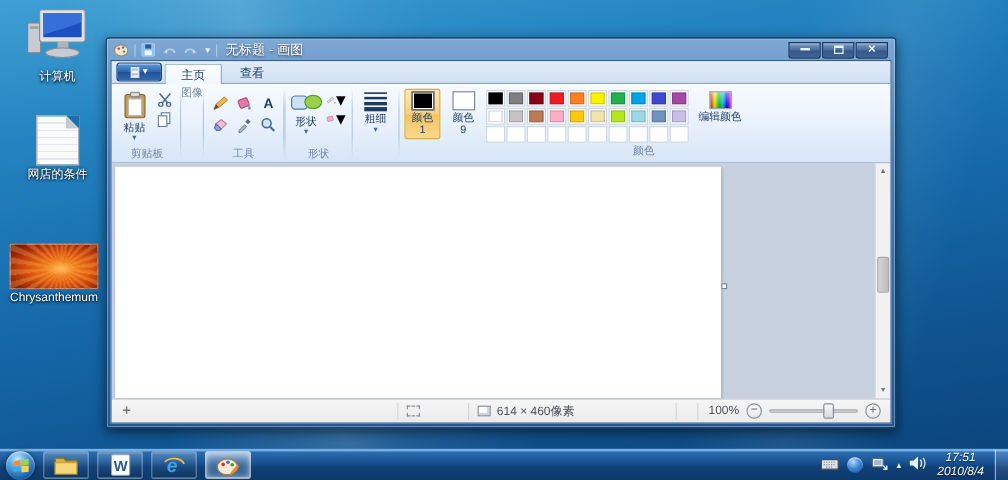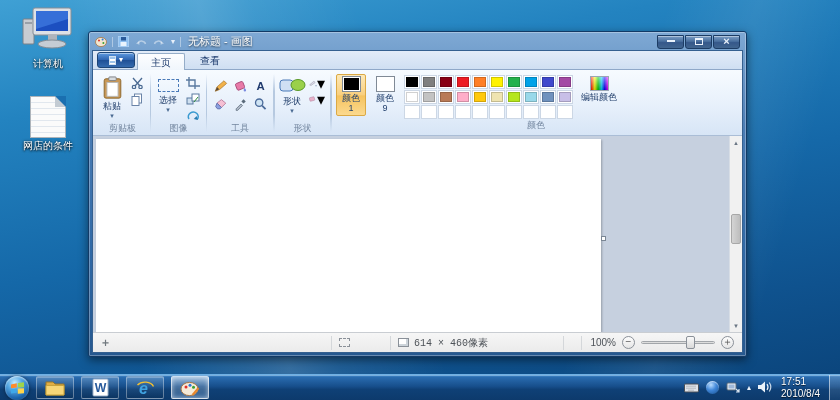--- a/index.html
+++ b/index.html
@@ -108,21 +108,21 @@
   .vs-thumb{position:absolute;left:1.5px;top:38%;width:10px;height:30px;border-radius:2px;
     background:linear-gradient(90deg,#d4d4d4,#bdbdbd);border:1px solid #a8a8a8;}
 
   
   .statusbar{height:20px;background:linear-gradient(#f6f6f6,#ebebeb);border-top:1px solid #c9cdd2;
     display:flex;align-items:center;font-size:10px;color:#4d5258;}
   .sb-sep{width:1px;height:14px;background:#d4d7da;}
   .sb-pane{display:flex;align-items:center;gap:5px;padding:0 7px;height:100%;}
   .sb-pane.p1{width:238px;}
   .sb-pane.p2{width:58px;}
-  .sb-pane.p3{width:172px;font-family:Liberation Mono, monospace;}
+  .sb-pane.p3{width:172px;}
   .sb-spacer{flex:1;}
   .sb-cross{color:#70787e;font-size:11px;font-weight:bold;line-height:1;}
   .sb-selrect{width:11px;height:9px;border:1px dashed #8a9098;}
   .sb-sizerect{width:11px;height:9px;border:1px solid #8a9098;background:#fff;box-shadow:inset -2px -2px 0 #cdd4da;}
   .zoom-area{display:flex;align-items:center;gap:6px;padding:0 8px;}
   .zoom-btn{width:13px;height:13px;border-radius:50%;border:1px solid #8a9098;color:#555;
     background:linear-gradient(#fdfdfd,#e6e6e6);font-size:10px;line-height:10px;text-align:center;}
   .zoom-track{width:74px;height:3px;border:1px solid #a2a6aa;border-radius:2px;background:linear-gradient(#cfcfcf,#ececec);position:relative;}
   .zoom-thumb{position:absolute;left:44px;top:-6px;width:9px;height:13px;border:1px solid #8a9098;border-radius:2px;
     background:linear-gradient(#fafafa,#d9d9d9);}
@@ -139,21 +139,21 @@
   .tb-btn{width:38px;height:23px;margin-left:7px;border-radius:2px;border:1px solid rgba(255,255,255,.35);
     background:linear-gradient(rgba(255,255,255,.20),rgba(255,255,255,.06) 50%,rgba(0,0,0,.10));
     display:flex;align-items:center;justify-content:center;box-shadow:inset 0 1px 0 rgba(255,255,255,.25);}
   .tb-btn.active{background:linear-gradient(rgba(255,255,255,.55),rgba(255,255,255,.22) 45%,rgba(150,200,250,.30));
     border-color:rgba(255,255,255,.7);box-shadow:inset 0 0 5px rgba(255,255,255,.6);}
   .tray{margin-left:auto;display:flex;align-items:center;gap:7px;height:100%;}
   .tray-caret{color:#eaf2fb;font-size:8px;line-height:1;}
   .tray-blue{width:13px;height:13px;border-radius:50%;
     background:radial-gradient(circle at 38% 30%,#b8dcff 0%,#3f86d8 45%,#17508f 100%);
     box-shadow:inset 0 1px 1px rgba(255,255,255,.6);}
-  .clock{color:#fff;font-size:10px;line-height:1.2;text-align:left;text-shadow:0 1px 1px rgba(0,0,0,.7);margin:12px 2px;}
+  .clock{color:#fff;font-size:10px;line-height:1.2;text-align:center;text-shadow:0 1px 1px rgba(0,0,0,.7);margin:12px 2px;font-style:italic;}
   .show-desktop{width:11px;height:26px;border-left:1px solid rgba(255,255,255,.55);
     background:linear-gradient(rgba(255,255,255,.16),rgba(255,255,255,.03));}
 </style>
 </head>
 <body>
 
 <div class="desktop">
   <div class="beam beam1"></div>
   <div class="beam beam2"></div>
 
@@ -170,20 +170,24 @@
       </svg>
     </span>
     <span class="d-label">计算机</span>
   </div>
 
   <div class="d-icon di-document">
     <span class="doc-icon"></span>
     <span class="d-label">网店的条件</span>
   </div>
 
+  <div class="d-icon di-chrys">
+    <span class="chrys-img"></span>
+    <span class="d-label">Chrysanthemum</span>
+  </div>
 
 
   <div class="paint-window">
     <div class="titlebar">
       <span class="qat-btn">
         <svg width="12" height="12" viewBox="0 0 12 12">
           <ellipse cx="6" cy="6" rx="5.5" ry="4.6" fill="#f2e6d0" stroke="#a87848" stroke-width=".8"></ellipse>
           <circle cx="4" cy="4.5" r="1" fill="#e03028"></circle>
             <circle cx="7.6" cy="3.6" r="1" fill="#2a7ad8"></circle>
           <circle cx="8.4" cy="7" r="1" fill="#3aa035"></circle>
@@ -263,47 +267,20 @@
                   <rect x="1" y="3.5" width="7" height="9" fill="#fff" stroke="#6a84a8"></rect>
                 </svg>
               </div>
             </div>
           </div>
           <div class="rgroup-label">剪贴板</div>
         </div>
         <div class="rdiv"></div>
 
         <div class="rgroup">
-          <div class="rgroup-content">
-            <div class="big-btn narrow">
-              <span class="icon-select-rect"></span>
-              <span>选择</span>
-              <span class="caret">▾</span>
-            </div>
-            <div class="mini-col">
-              <div class="mini-btn">
-                <svg width="14" height="12" viewBox="0 0 14 12">
-                  <path d="M3 0v9h11M0 3h9v9" fill="none" stroke="#5a7aa0" stroke-width="1.4"></path>
-                </svg>
-              </div>
-              <div class="mini-btn">
-                <svg width="14" height="12" viewBox="0 0 14 12">
-                  <rect x="1" y="5" width="6" height="6" fill="#cfe0f0" stroke="#5a7aa0"></rect>
-                  <rect x="6" y="1" width="7" height="7" fill="#fff" stroke="#5a7aa0"></rect>
-                  <path d="M8 9l4-5" stroke="#2a8a3a"></path>
-                </svg>
-              </div>
-              <div class="mini-btn">
-                <svg width="14" height="12" viewBox="0 0 14 12">
-                  <path d="M3 10a5 4.5 0 1 1 8 .6" fill="none" stroke="#3a9ad0" stroke-width="1.5"></path>
-                  <path d="M10.6 7l1.2 4-4-1z" fill="#2a7ab0"></path>
-                </svg>
-              </div>
-            </div>
-          </div>
           <div class="rgroup-label">图像</div>
         </div>
         <div class="rdiv"></div>
 
         <div class="rgroup">
           <div class="rgroup-content">
             <div class="tools-grid">
               <div class="tool-btn">
                 <svg width="15" height="14" viewBox="0 0 16 16">
                   <path d="M2 14l2-5 8-7 3 3-8 7z" fill="#f2b24a" stroke="#a8762a" stroke-width=".8"></path>
@@ -370,20 +347,35 @@
                   <rect x="1" y="2" width="8" height="6" rx="1" transform="rotate(-14 5 5)" fill="#e8b0c8" stroke="#a87a98" stroke-width=".7"></rect>
                 </svg>
                 <span class="caret">▾</span>
               </div>
             </div>
           </div>
           <div class="rgroup-label">形状</div>
         </div>
         <div class="rdiv"></div>
 
+        <div class="rgroup">
+          <div class="rgroup-content">
+            <div class="big-btn" style="width:30px">
+              <svg width="20" height="17" viewBox="0 0 20 18">
+                <rect y="1" width="20" height="1.4" fill="#1f3a5f"></rect>
+                <rect y="5" width="20" height="2.2" fill="#1f3a5f"></rect>
+                <rect y="9.5" width="20" height="3" fill="#1f3a5f"></rect>
+                <rect y="14" width="20" height="4" fill="#1f3a5f"></rect>
+              </svg>
+              <span>粗细</span>
+              <span class="caret">▾</span>
+            </div>
+          </div>
+          <div class="rgroup-label"></div>
+        </div>
         <div class="rdiv"></div>
 
         <div class="rgroup" style="flex:1">
           <div class="colors-content">
             <div class="big-btn selected" style="width:30px">
               <span class="swatch-big" style="background: rgb(0, 0, 0);"></span>
               <span style="width:22px;word-break:break-all;">颜色 1</span>
             </div>
             <div class="big-btn" style="width:30px">
               <span class="swatch-big" style="background: rgb(255, 255, 255);"></span>

